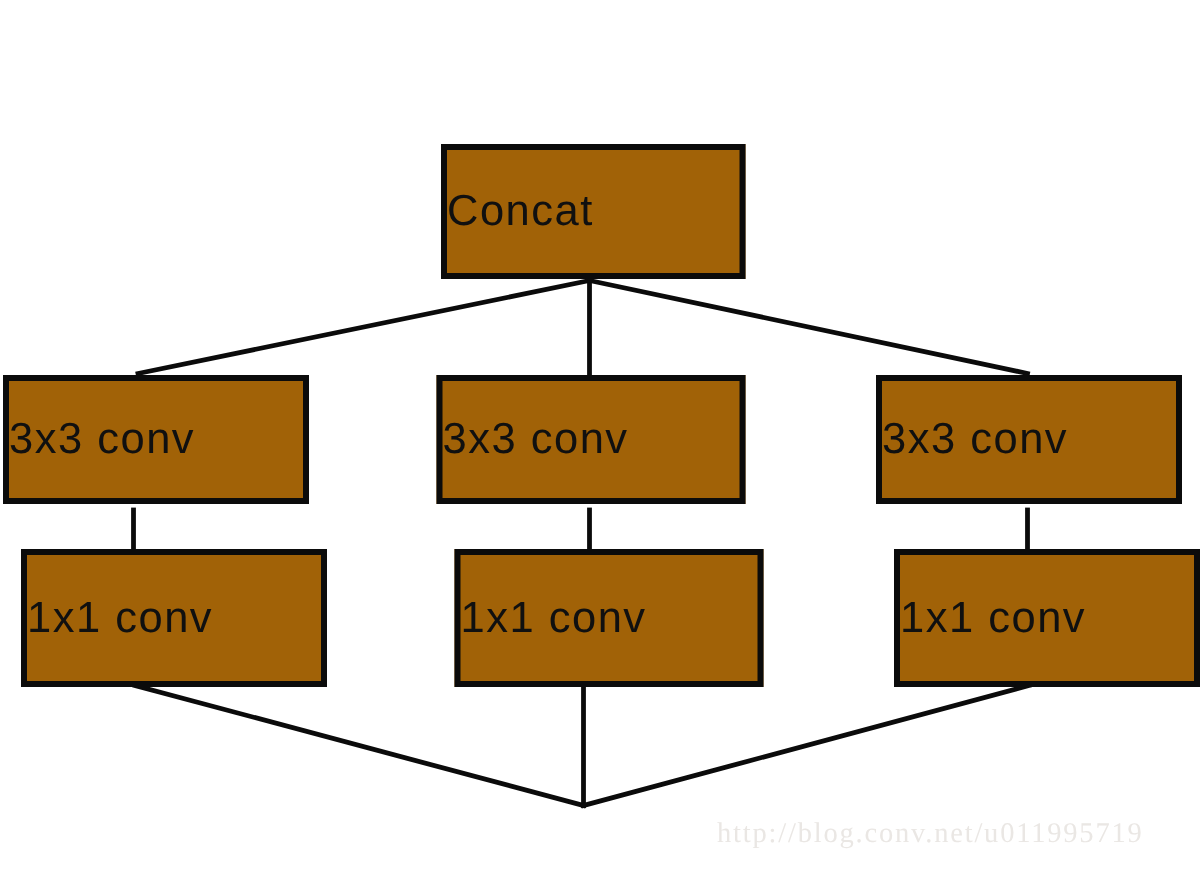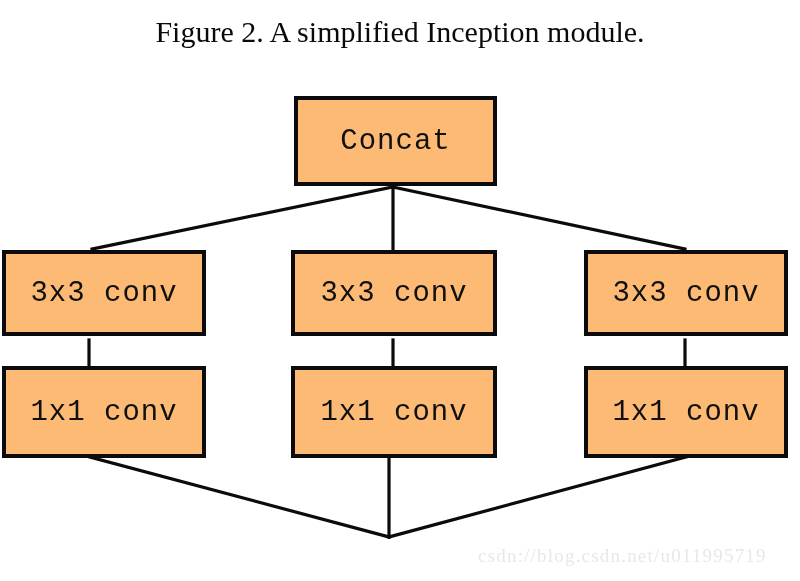--- a/index.html
+++ b/index.html
@@ -34,41 +34,40 @@
     left: 0;
     top: 0;
     width: 800px;
     height: 581px;
     pointer-events: none;
   }
   .node-box {
     position: absolute;
     box-sizing: border-box;
     border: 4px solid #0b0b0b;
-    background: #fdba74;
+    background: #a16207;
     display: flex;
     align-items: center;
-    justify-content: center;
-    font-family: Liberation Mono, monospace;
+    font-family: Liberation Sans, sans-serif;
     font-size: 29px;
     color: #101010;
     letter-spacing: 1px;
     white-space: nowrap;
   }
   #node-concat {
     left: 294px;
     top: 96px;
     width: 203px;
     height: 90px;
   }
   .col-left  { left: 2px;   width: 204px; }
   .col-mid   { left: 291px; width: 206px; }
   .col-right { left: 584px; width: 204px; }
   .row-conv3 { top: 250px;  height: 86px; }
-  .row-conv1 { top: 366px;  height: 92px; }
+  .row-conv1 { top: 366px;  height: 92px; margin-left: 12px; }
 
   #input-label {
     position: absolute;
     left: 330px;
     top: 535px;
     width: 130px;
     text-align: center;
     font-family: "DejaVu Sans Mono", "Liberation Mono", monospace;
     font-size: 33px;
     font-weight: bold;
@@ -86,21 +85,20 @@
     letter-spacing: 1.2px;
     white-space: nowrap;
     user-select: none;
   }
 </style>
 </head>
 <body>
 
 <div id="page">
 
-  <div id="figure-title">Figure 2. A simplified Inception module.</div>
 
   <svg id="edges" viewBox="0 0 800 581" width="800" height="581" aria-hidden="true">
     <g stroke="#0b0b0b" stroke-width="3.2" fill="none" stroke-linecap="square">
 
       <line x1="393" y1="187" x2="92" y2="249"></line>
       <line x1="393" y1="187" x2="393" y2="249"></line>
       <line x1="393" y1="187" x2="685" y2="249"></line>
 
       <line x1="89" y1="340" x2="89" y2="367"></line>
       <line x1="393" y1="340" x2="393" y2="367"></line>
@@ -131,15 +129,15 @@
   </div>
 
   <div class="node-box col-right row-conv3">
     <span>3x3 conv</span>
   </div>
   <div class="node-box col-right row-conv1">
     <span>1x1 conv</span>
   </div>
 
 
-  <div id="watermark">csdn://blog.csdn.net/u011995719</div>
+  <div id="watermark">http://blog.conv.net/u011995719</div>
 
 </div>
 
 </body></html>

